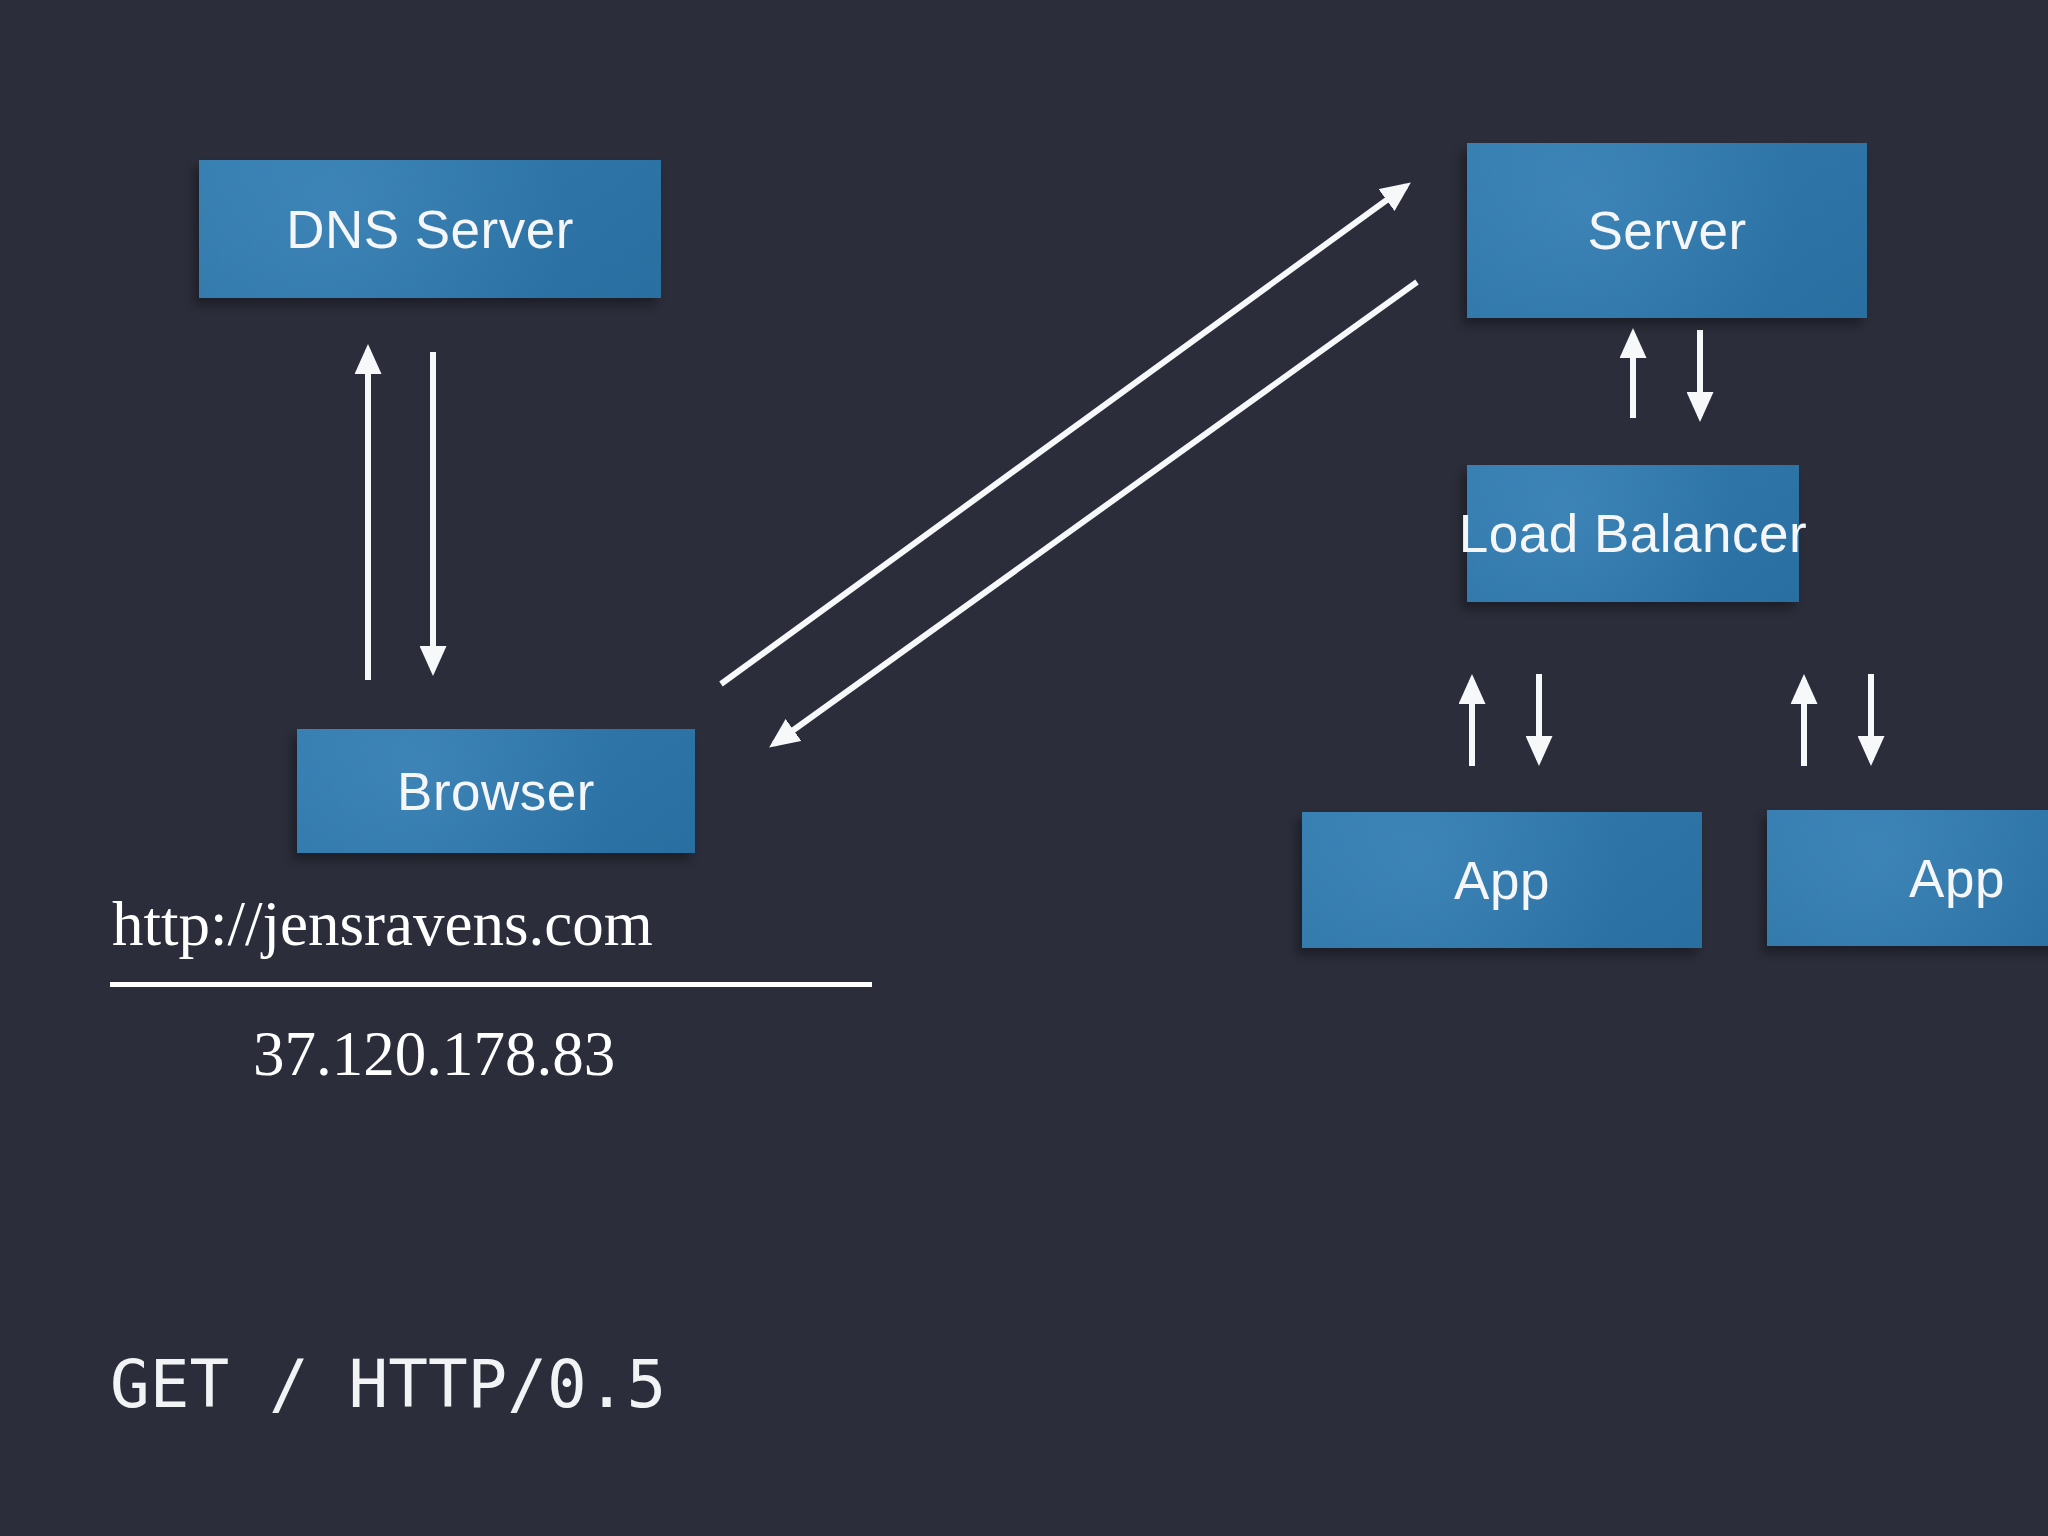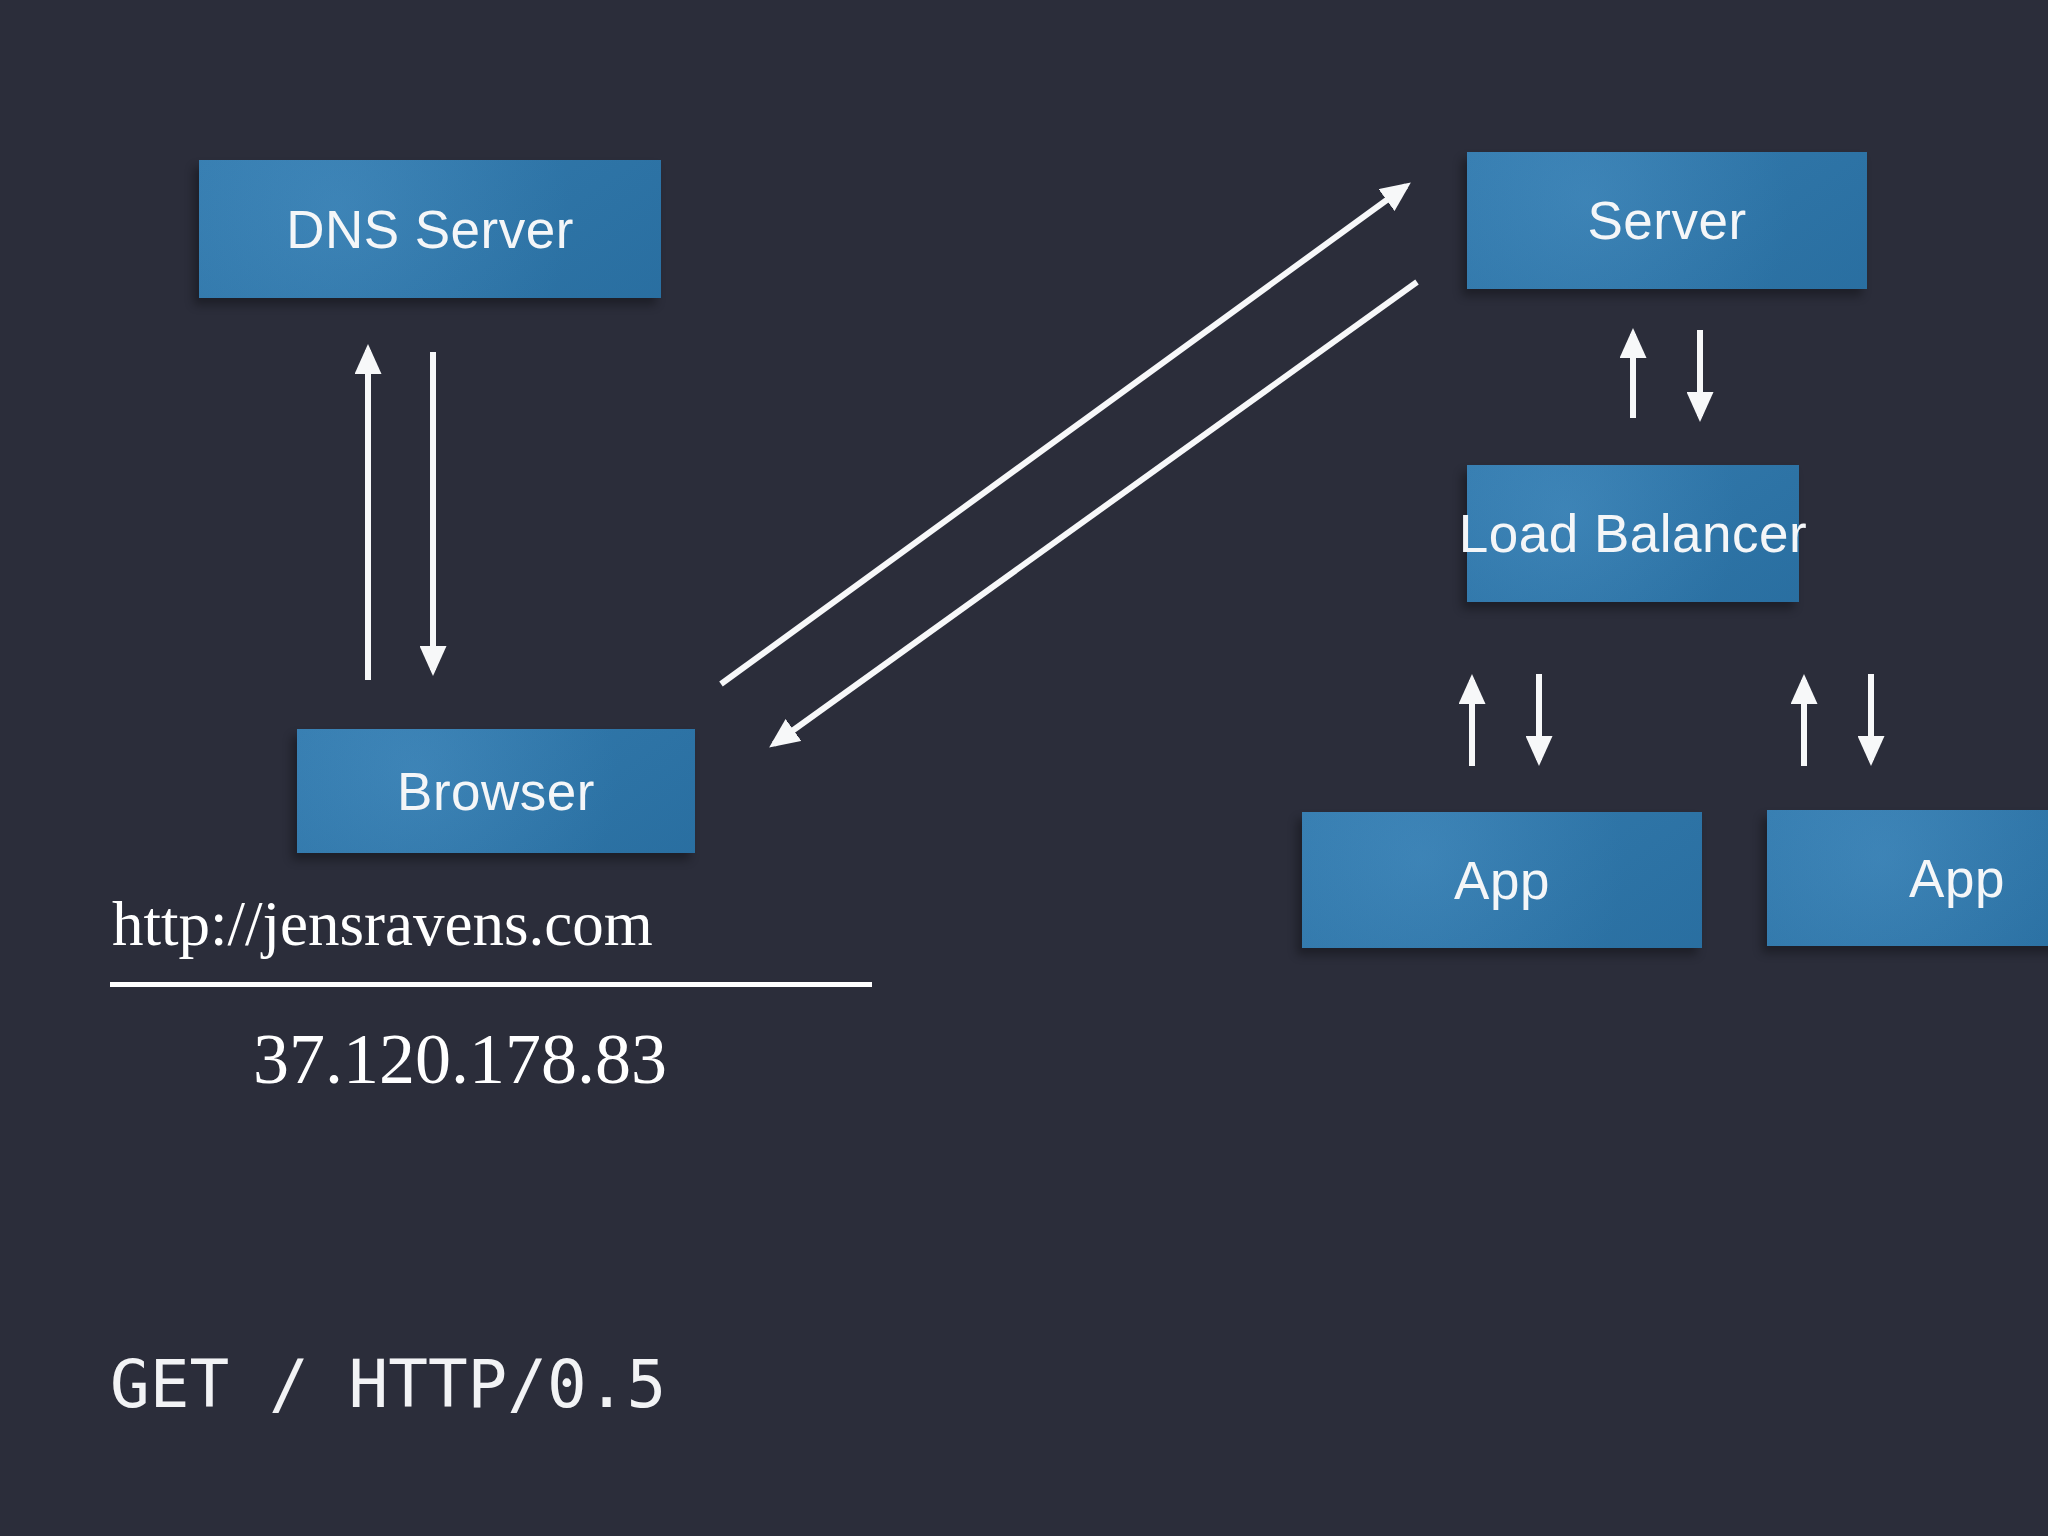--- a/index.html
+++ b/index.html
@@ -29,21 +29,21 @@
   }
   .node .label {
     color: #f4f6f8;
     font-size: 53px;
     font-weight: 400;
     letter-spacing: 0.5px;
     white-space: nowrap;
   }
   .node-dns      { left: 199px;  top: 160px; width: 462px; height: 138px; }
   .node-browser  { left: 297px;  top: 729px; width: 398px; height: 124px; }
-  .node-server   { left: 1467px; top: 152px; width: 400px; height: 137px; }
+  .node-server   { left: 1467px; top: 143px; width: 400px; height: 175px; }
   .node-lb       { left: 1467px; top: 465px; width: 332px; height: 137px; }
   .node-app1     { left: 1302px; top: 812px; width: 400px; height: 136px; }
   .node-app2     { left: 1767px; top: 810px; width: 380px; height: 136px; }
 
   
   #arrows {
     position: absolute;
     left: 0; top: 0;
     width: 2048px;
     height: 1536px;
@@ -70,21 +70,21 @@
     position: absolute;
     left: 110px;
     top: 982px;
     width: 762px;
     height: 5px;
     background: #ffffff;
   }
   .ip-text {
     left: 253px;
     top: 1018px;
-    font-size: 72px;
+    font-size: 63px;
   }
   .http-block {
     position: absolute;
     left: 110px;
     top: 1150px;
     color: #f2f3f5;
     font-family: "DejaVu Sans Mono", monospace;
     font-size: 66px;
     line-height: 94px;
     white-space: pre;

